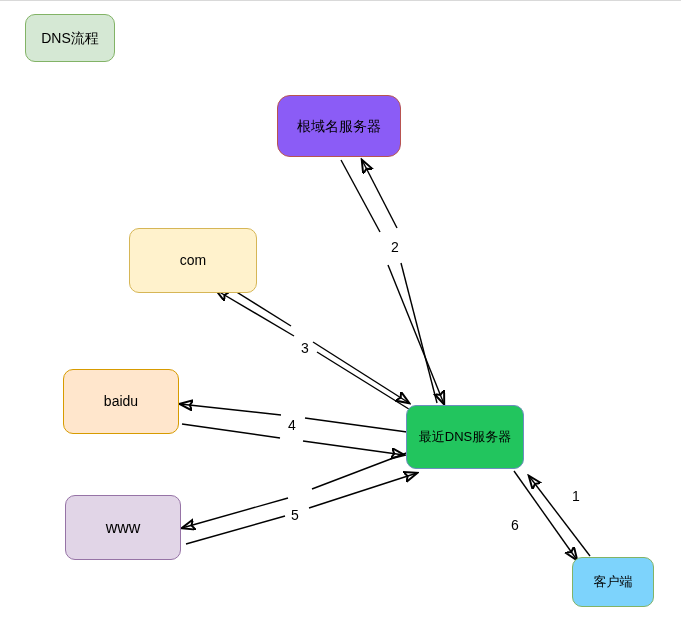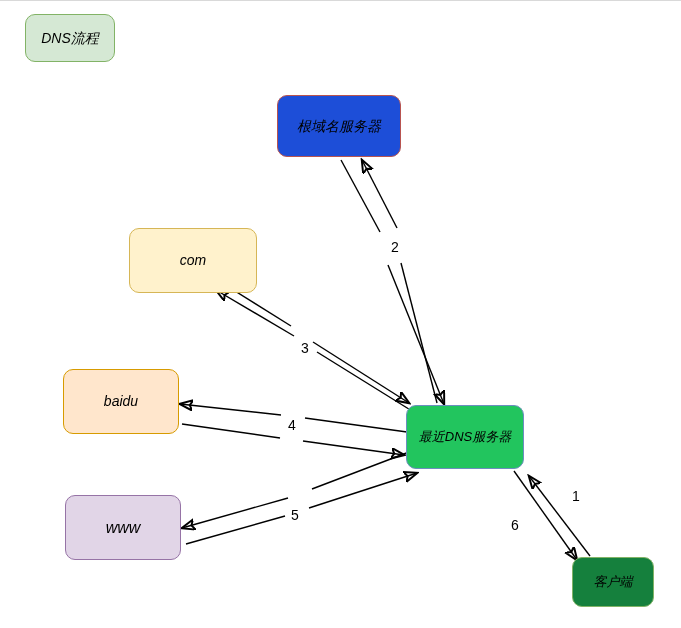--- a/index.html
+++ b/index.html
@@ -32,21 +32,20 @@
     border-radius: 10px;
     border-width: 1px;
     border-style: solid;
     display: flex;
     align-items: center;
     justify-content: center;
     text-align: right;
     line-height: 1.2;
     color: #000000;
     user-select: none;
-    font-style: italic;
   }
   .node-label {
     display: block;
     padding: 0 4px;
     white-space: nowrap;
   }
   .num-label {
     position: absolute;
     color: #000000;
     font-size: 14px;
@@ -132,41 +131,41 @@
 
     <g>
       <line x1="514" y1="471" x2="577" y2="560" marker-end="url(#ah)"></line>
     </g>
   </svg>
 
   <div class="node" style="left:25px; top:14px; width:90px; height:48px; background:#d5e8d4; border-color:#82b366; font-size:14px;">
     <span class="node-label">DNS流程</span>
   </div>
 
-  <div class="node" style="left:277px; top:95px; width:124px; height:62px; background:#1d4ed8; border-color:#b85450; font-size:14px;">
+  <div class="node" style="left:277px; top:95px; width:124px; height:62px; background:#8b5cf6; border-color:#b85450; font-size:14px;border-radius:13px;">
     <span class="node-label">根域名服务器</span>
   </div>
 
   <div class="node" style="left:129px; top:228px; width:128px; height:65px; background:#fff2cc; border-color:#d6b656; font-size:14px;">
     <span class="node-label">com</span>
   </div>
 
   <div class="node" style="left:63px; top:369px; width:116px; height:65px; background:#ffe6cc; border-color:#d79b00; font-size:14px;">
     <span class="node-label">baidu</span>
   </div>
 
   <div class="node" style="left:65px; top:495px; width:116px; height:65px; background:#e1d5e7; border-color:#9673a6; font-size:16px;">
     <span class="node-label">www</span>
   </div>
 
   <div class="node" style="left:406px; top:405px; width:118px; height:64px; background:#22c55e; border-color:#6c8ebf; font-size:13px;">
     <span class="node-label">最近DNS服务器</span>
   </div>
 
-  <div class="node" style="left:572px; top:557px; width:82px; height:50px; background:#15803d; border-color:#82b366; font-size:13px;">
+  <div class="node" style="left:572px; top:557px; width:82px; height:50px; background:#7dd3fc; border-color:#82b366; font-size:13px;">
     <span class="node-label">客户端</span>
   </div>
 
   <div class="num-label" style="left:572px; top:489px;">1</div>
   <div class="num-label" style="left:391px; top:240px;">2</div>
   <div class="num-label" style="left:301px; top:341px;">3</div>
   <div class="num-label" style="left:288px; top:418px;">4</div>
   <div class="num-label" style="left:291px; top:508px;">5</div>
   <div class="num-label" style="left:511px; top:518px;">6</div>
 

